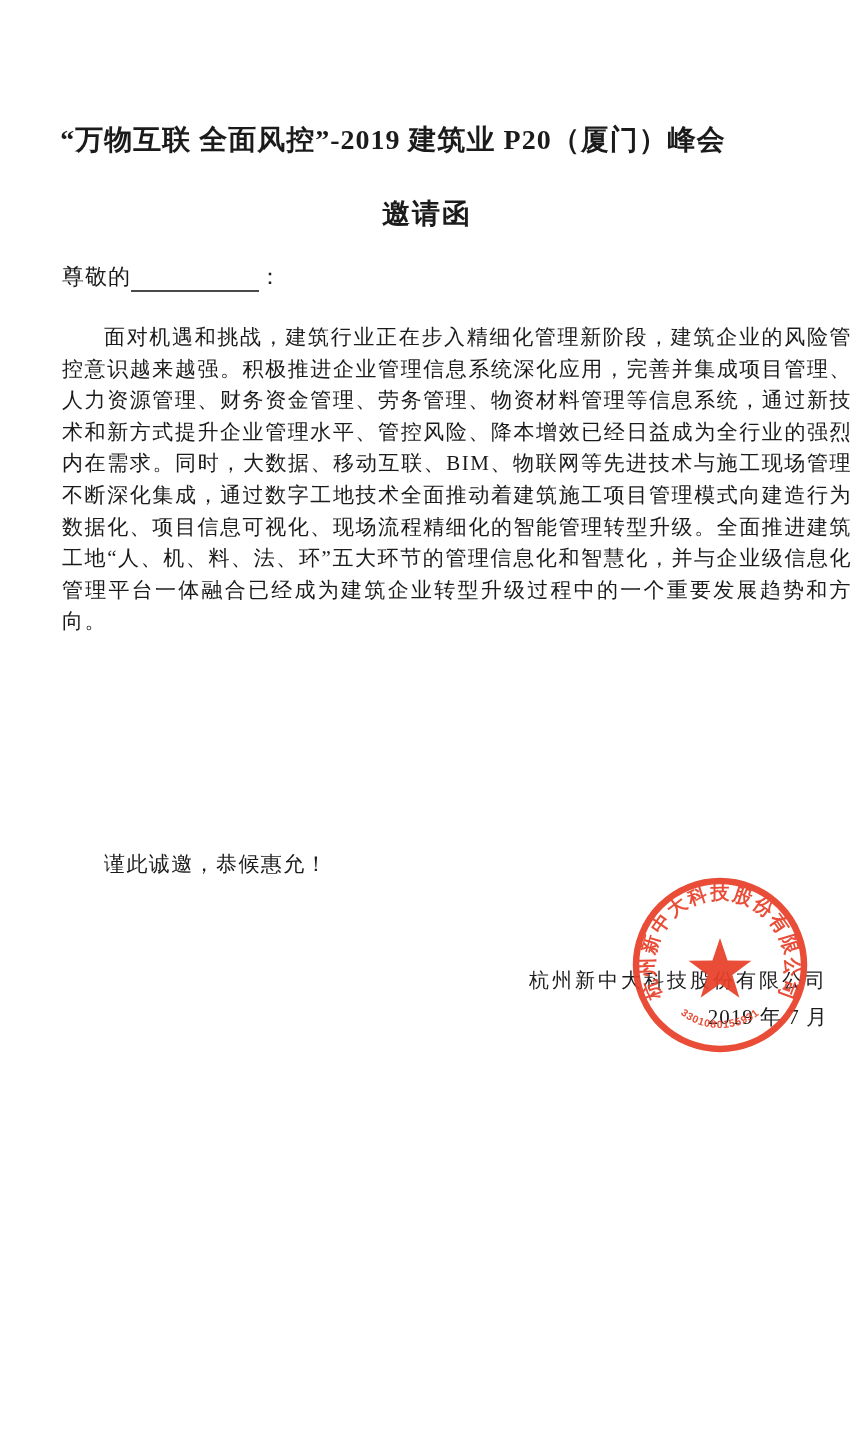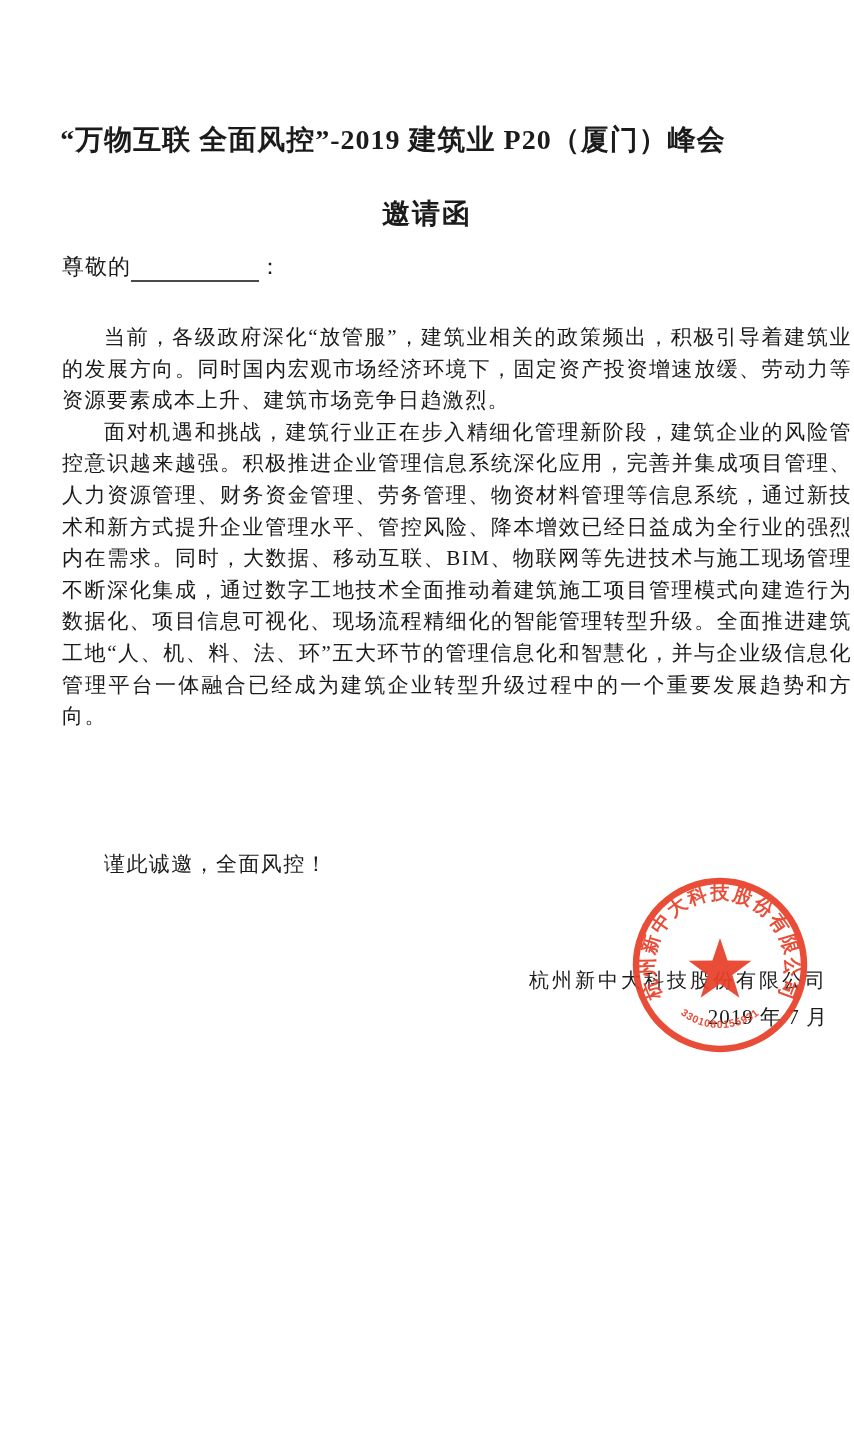--- a/index.html
+++ b/index.html
@@ -16,21 +16,21 @@
     text-align: center;
     font-size: 28px; font-weight: bold; letter-spacing: 1px;
     white-space: nowrap;
   }
   .title2 {
     position: absolute; top: 195px; left: 0; width: 854px;
     text-align: center;
     font-size: 28px; font-weight: bold; letter-spacing: 2px;
   }
   .salutation {
-    position: absolute; top: 252px; left: 62px;
+    position: absolute; top: 262px; left: 62px;
     font-size: 22px; letter-spacing: 1px;
   }
   .name-blank {
     display: inline-block;
     width: 128px; height: 26px;
     border-bottom: 2px solid #4a4a4a;
     vertical-align: bottom;
   }
   .body-text {
     position: absolute; top: 322px; left: 62px; width: 790px;
@@ -68,25 +68,24 @@
 </style>
 </head>
 <body>
 
 <div class="title1">“万物互联 全面风控”-2019 建筑业 P20（厦门）峰会</div>
 <div class="title2">邀请函</div>
 
 <div class="salutation"><span>尊敬的</span><span class="name-blank"></span><span>：</span></div>
 
 <div class="body-text">
-  <p>当前，各级政府深化“放管服”，建筑业相关的政策频出，积极引导着建筑业的发展方向。同时国内宏观市场经济环境下，固定资产投资增速放缓、劳动力等资源要素成本上升、建筑市场竞争日趋激烈。</p>
   <p>面对机遇和挑战，建筑行业正在步入精细化管理新阶段，建筑企业的风险管控意识越来越强。积极推进企业管理信息系统深化应用，完善并集成项目管理、人力资源管理、财务资金管理、劳务管理、物资材料管理等信息系统，通过新技术和新方式提升企业管理水平、管控风险、降本增效已经日益成为全行业的强烈内在需求。同时，大数据、移动互联、BIM、物联网等先进技术与施工现场管理不断深化集成，通过数字工地技术全面推动着建筑施工项目管理模式向建造行为数据化、项目信息可视化、现场流程精细化的智能管理转型升级。全面推进建筑工地“人、机、料、法、环”五大环节的管理信息化和智慧化，并与企业级信息化管理平台一体融合已经成为建筑企业转型升级过程中的一个重要发展趋势和方向。</p>
 </div>
 
-<div class="closing">谨此诚邀，全面风控！</div>
+<div class="closing">谨此诚邀，恭候惠允！</div>
 
 <div class="signature">
   <div class="company">杭州新中大科技股份有限公司</div>
   <div class="date">2019 年 7 月</div>
 </div>
 
 <div class="seal">
   <svg viewBox="0 0 190 190" xmlns="http://www.w3.org/2000/svg">
     <defs>
       <path id="arcTop" d="M 37.8,128 A 66,66 0 1 1 152.2,128" fill="none"></path>

